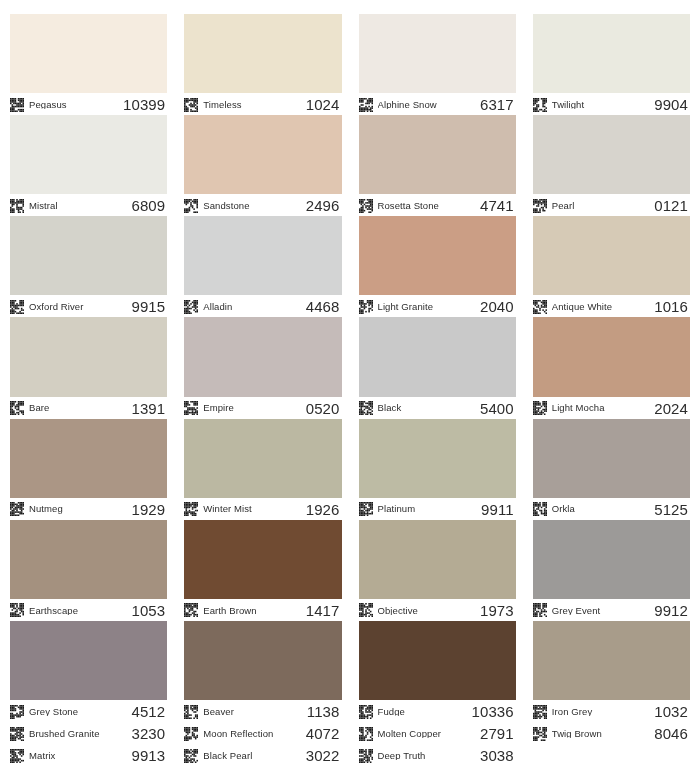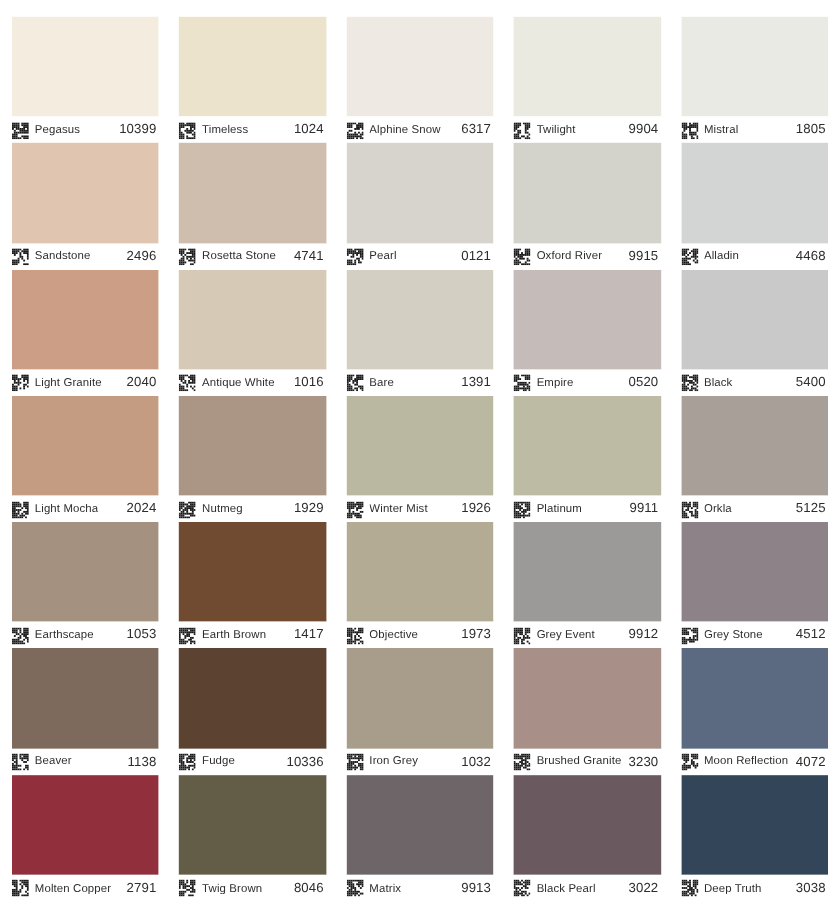--- a/index.html
+++ b/index.html
@@ -10,24 +10,24 @@
   body {
     width: 700px;
     height: 766px;
     font-family: "Liberation Sans", sans-serif;
     overflow: hidden;
   }
   #swatch-grid {
     position: relative;
     width: 700px;
     height: 766px;
-    padding: 14px 10px 15px 10px;
+    padding: 14px 10px 0 10px;
     box-sizing: border-box;
     display: grid;
-    grid-template-columns: repeat(5, 1fr);
+    grid-template-columns: repeat(4, 1fr);
     grid-template-rows: repeat(7, 1fr);
     column-gap: 17px;
     row-gap: 0px;
   }
   .swatch-cell {
     display: flex;
     flex-direction: column;
     justify-content: flex-start;
     position: relative;
   }
@@ -55,21 +55,21 @@
   .swatch-name {
     font-size: 9.5px;
     color: #2d2d2d;
     letter-spacing: 0.1px;
     white-space: nowrap;
     overflow: hidden;
     flex: 1 1 auto;
     line-height: 1;
   }
   .swatch-code {
-    font-size: 11px;
+    font-size: 15px;
     color: #2d2d2d;
     letter-spacing: 0.1px;
     text-align: center;
     white-space: nowrap;
     flex: 0 0 auto;
     padding-right: 2px;
     line-height: 1;
   }
 </style>
 </head>
@@ -404,21 +404,21 @@
             <rect x="8" y="7" width="1" height="1"></rect>
             <rect x="0" y="8" width="1" height="1"></rect>
             <rect x="1" y="8" width="1" height="1"></rect>
             <rect x="2" y="8" width="1" height="1"></rect>
             <rect x="5" y="8" width="1" height="1"></rect>
             <rect x="6" y="8" width="1" height="1"></rect>
             <rect x="8" y="8" width="1" height="1"></rect>
           </g>
         </svg>
         <span class="swatch-name">Mistral</span>
-        <span class="swatch-code">1805</span>
+        <span class="swatch-code">6809</span>
       </div>
     </div>
     <div class="swatch-cell">
       <div class="swatch-color" style="background: rgb(224, 198, 177);"></div>
       <div class="swatch-label">
         <svg class="qr-icon" viewBox="0 0 9 9" xmlns="http://www.w3.org/2000/svg">
           <rect width="9" height="9" fill="#ffffff"></rect>
           <g fill="#1a1a1a">
             <rect x="0" y="0" width="1" height="1"></rect>
             <rect x="1" y="0" width="1" height="1"></rect>

